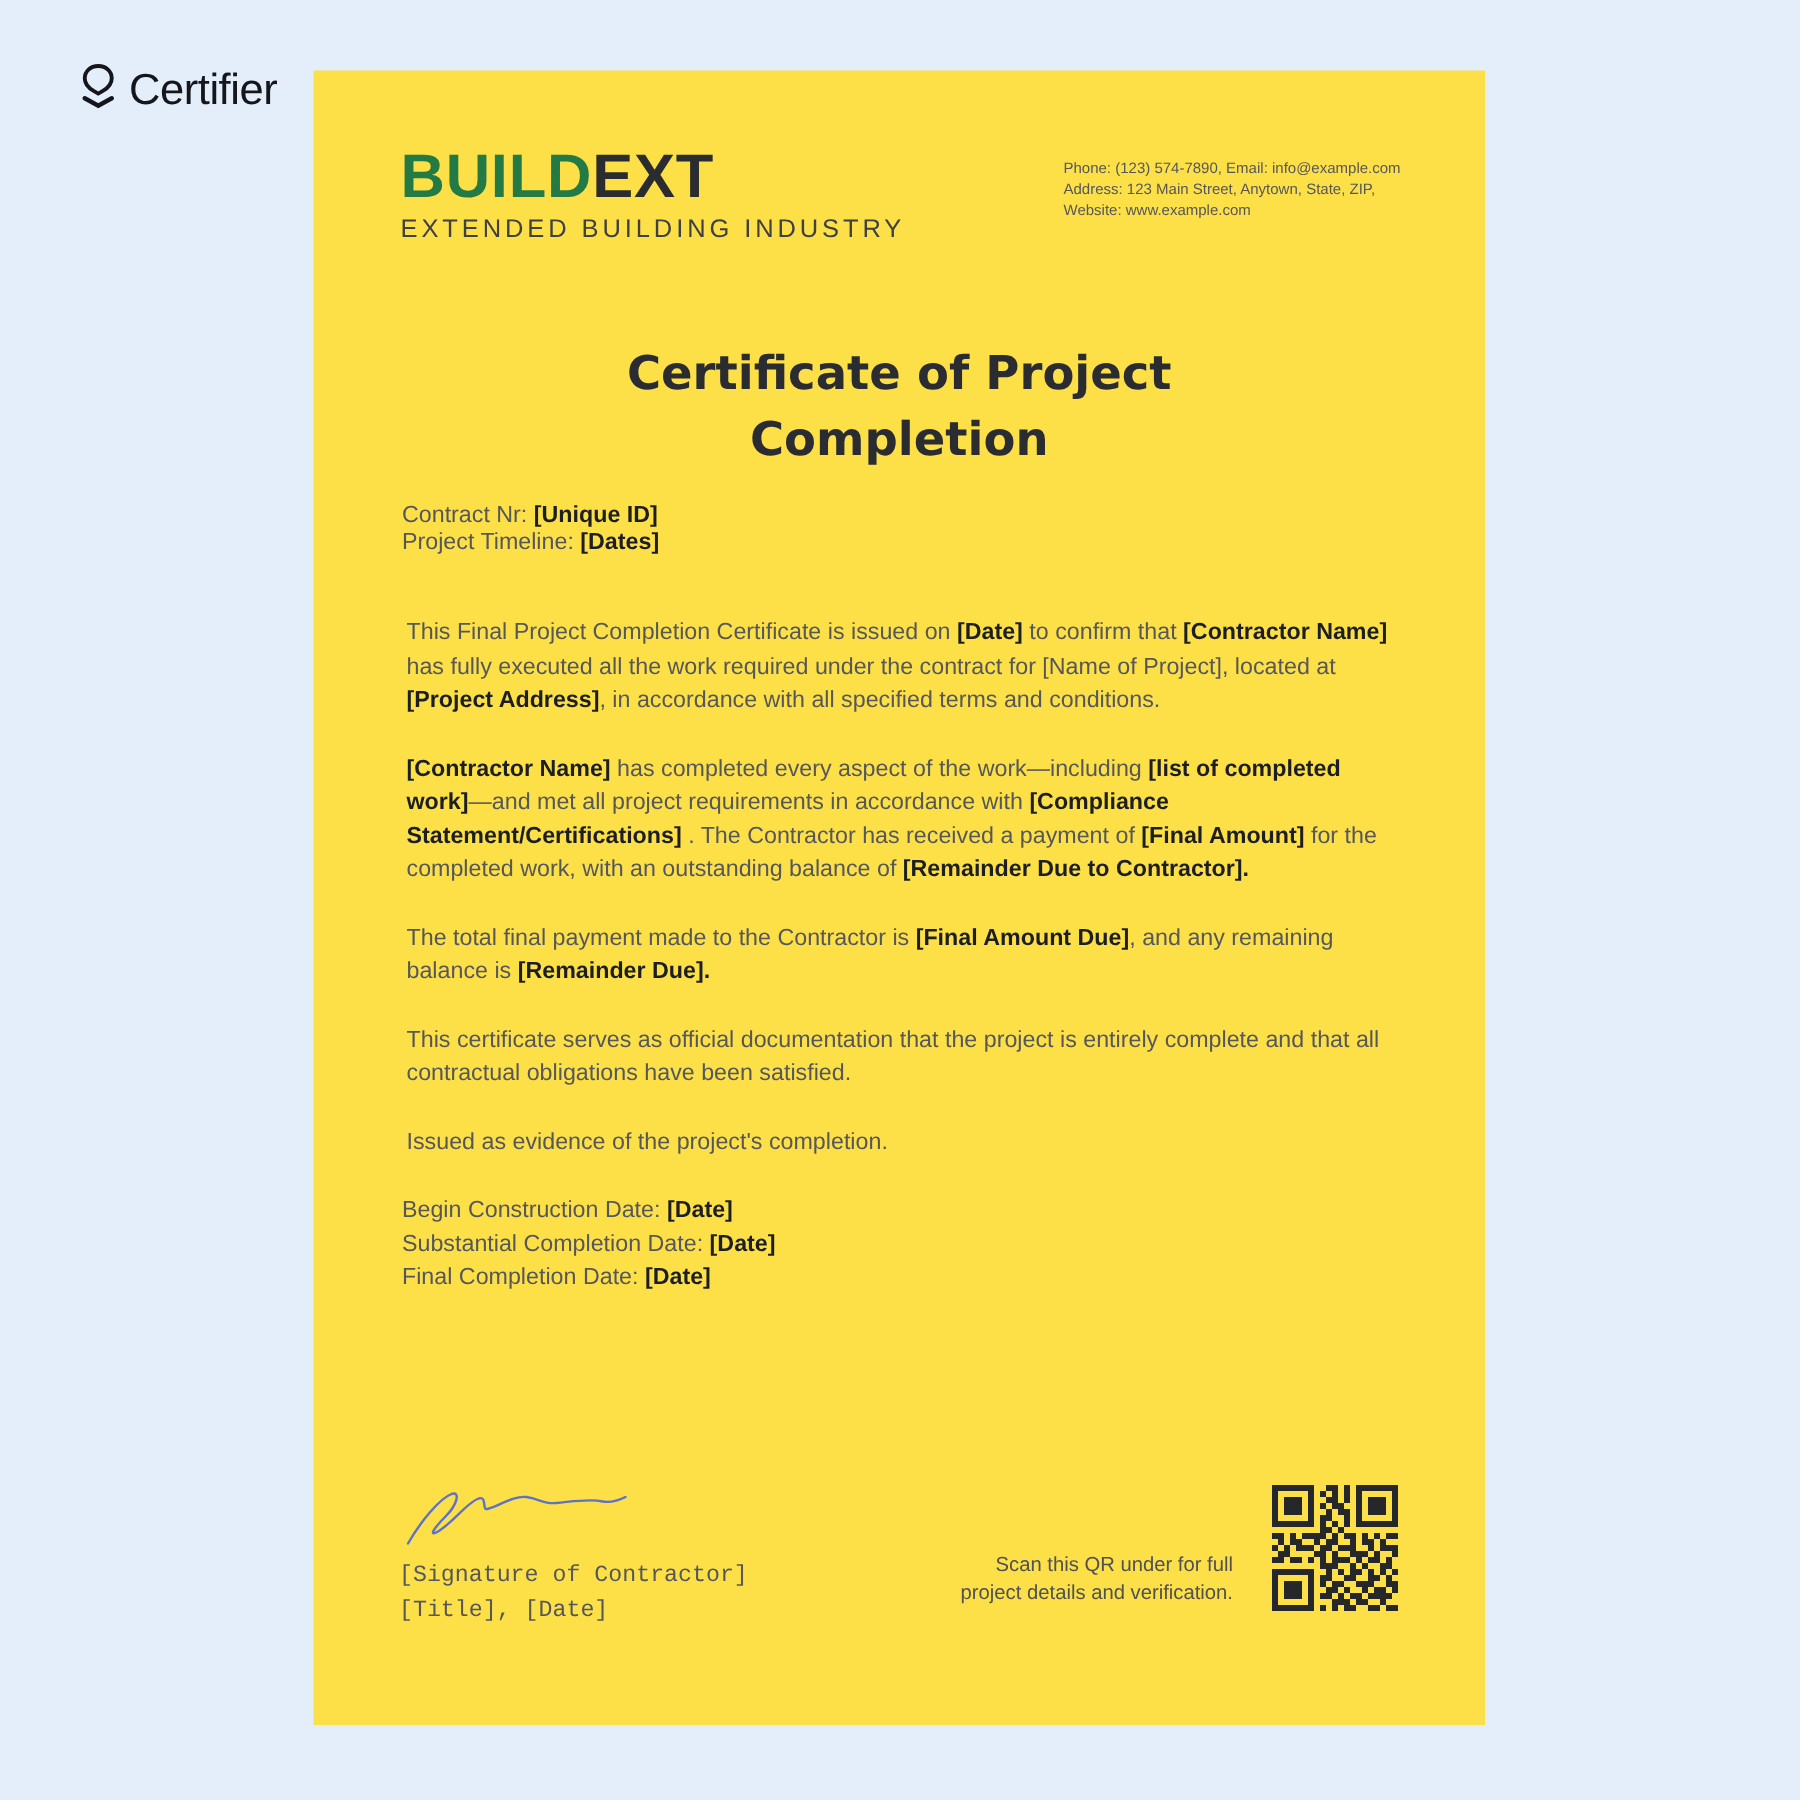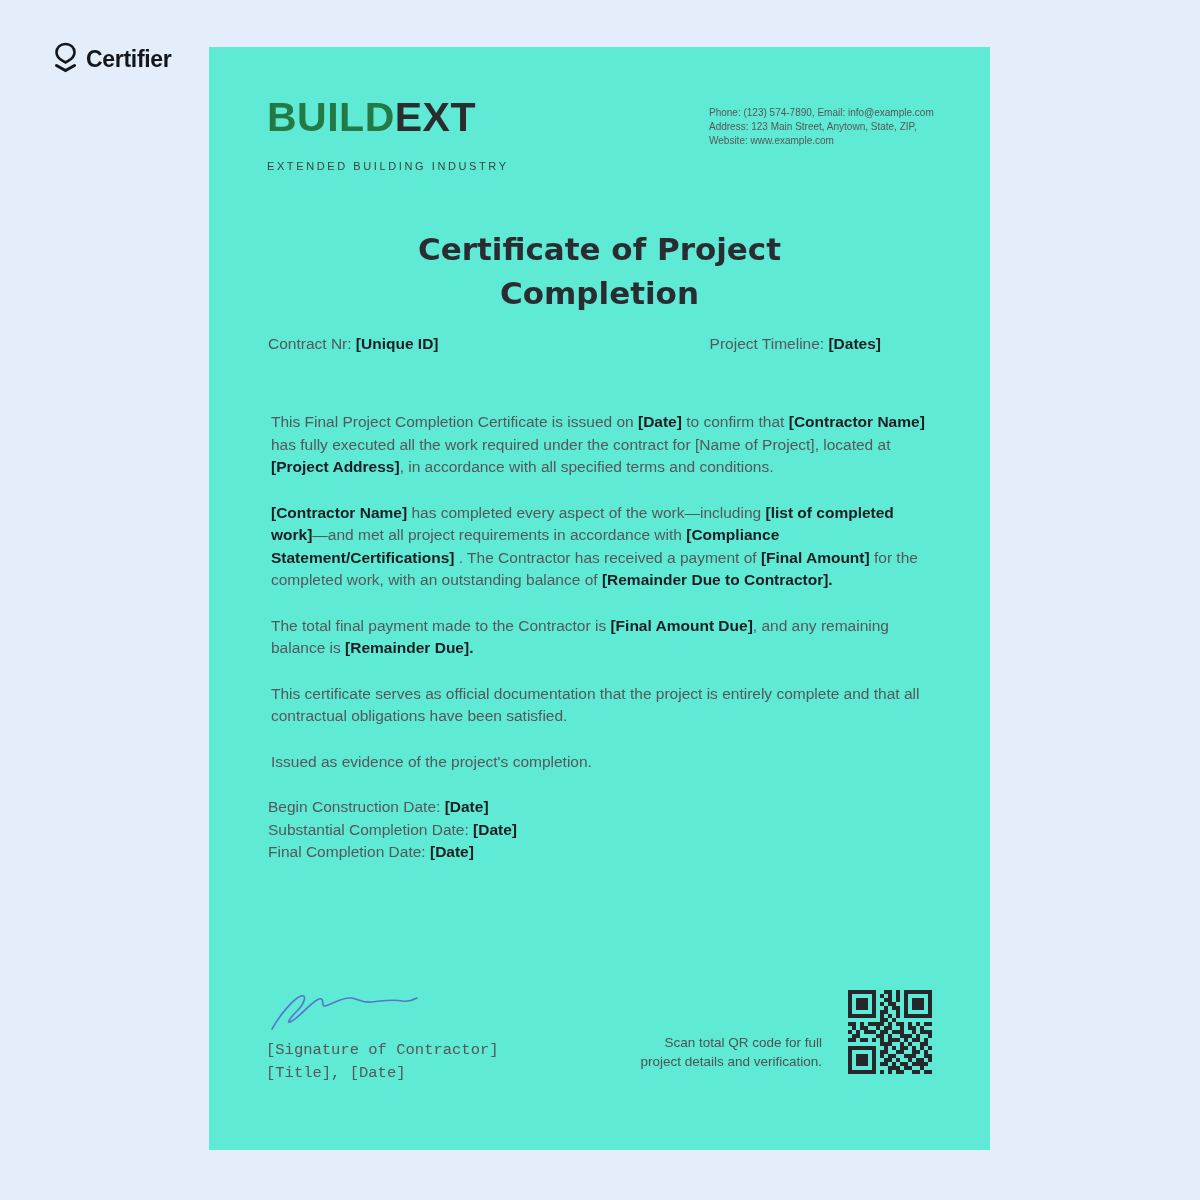--- a/index.html
+++ b/index.html
@@ -11,37 +11,37 @@
     overflow: hidden;
   }
 
   
   .brand {
     position: absolute; left: 52px; top: 42px;
     display: flex; align-items: center; gap: 7px;
     cursor: pointer;
   }
   .brand-text {
-    font-size: 23px; font-weight: 700; color: #14161B; letter-spacing: -0.3px;
+    font-size: 29px; font-weight: 400; color: #14161B; letter-spacing: -0.3px;
   }
 
   
   .page {
     position: absolute; left: 209px; top: 47px;
     width: 781px; height: 1103px;
-    background: #5eead4;
+    background: #fde047;
   }
 
   
   .logo-block { position: absolute; left: 58px; top: 50px; }
   .wordmark { font-size: 41px; font-weight: 800; letter-spacing: 0.5px; line-height: 1; }
   .wordmark .primary { color: #237A45; }
   .wordmark .secondary { color: #2A2C2F; }
   .tagline {
-    margin-top: 22px; font-size: 11px; font-weight: 500;
+    margin-top: 5px; font-size: 17px; font-weight: 500;
     letter-spacing: 2.6px; color: #3E4043; white-space: nowrap;
   }
   .contact {
     position: absolute; left: 500px; top: 59px; width: 230px;
     font-size: 10px; line-height: 14px; color: #55575A;
   }
 
   
   .title {
     position: absolute; left: 0; right: 0; top: 158px;
@@ -50,21 +50,21 @@
     font-size: 31px; font-weight: 600; line-height: 44px;
     color: #2A2C31;
     margin-top: 22px;
   }
   .title-inner { max-width: 440px; margin: 0 auto; }
 
   
   .meta-row {
     position: absolute; left: 59px; right: 59px; top: 288px;
     display: flex; justify-content: space-between;
-    font-size: 15.5px; color: #55575B; padding-right: 50px;
+    font-size: 15.5px; color: #55575B; padding-right: 50px; flex-direction: column;
   }
   .meta-row b, .body b, .dates b { color: #1C1E22; font-weight: 700; }
 
   
   .body {
     position: absolute; left: 59px; top: 364px; width: 663px;
     font-size: 15.5px; line-height: 22.5px; color: #55575B;
   }
   .body p { margin: 0 0 23px 3px; }
   .dates { margin-top: 21px; font-size: 15.5px; line-height: 22.5px; color: #55575B; }
@@ -146,21 +146,21 @@
       <path d="M6 42 C14 28 27 12 35 9 C41 7 39 16 31 24 C24 31 19 38 26 34 C36 28 45 15 53 12 C59 10 55 20 59 19 C67 17 76 10 85 11 C93 12 97 16 105 15 C116 14 127 12 136 14 C142 15 147 13 151 11" stroke="#5B73C8" stroke-width="1.6" fill="none" stroke-linecap="round"></path>
     </svg>
     <div class="sig-lines">
       <div>[Signature of Contractor]</div>
       <div>[Title], [Date]</div>
     </div>
   </div>
 
   <div class="qr-row">
     <div class="qr-caption">
-      <div>Scan total QR code for full</div>
+      <div>Scan this QR under for full</div>
       <div>project details and verification.</div>
     </div>
     <div class="qr">
         <div class="qm on"></div>
         <div class="qm on"></div>
         <div class="qm on"></div>
         <div class="qm on"></div>
         <div class="qm on"></div>
         <div class="qm on"></div>
         <div class="qm on"></div>

